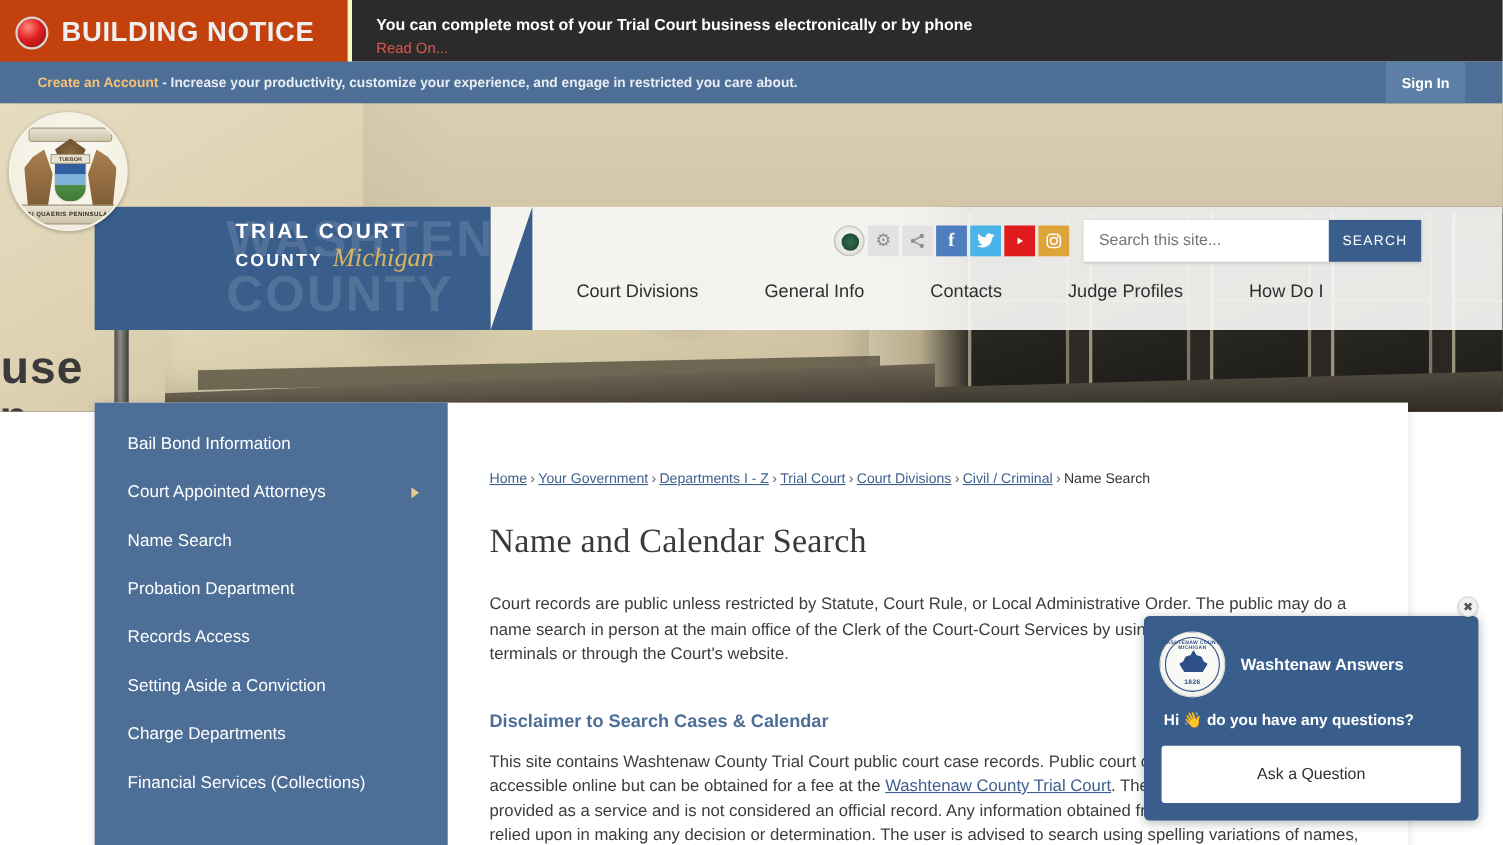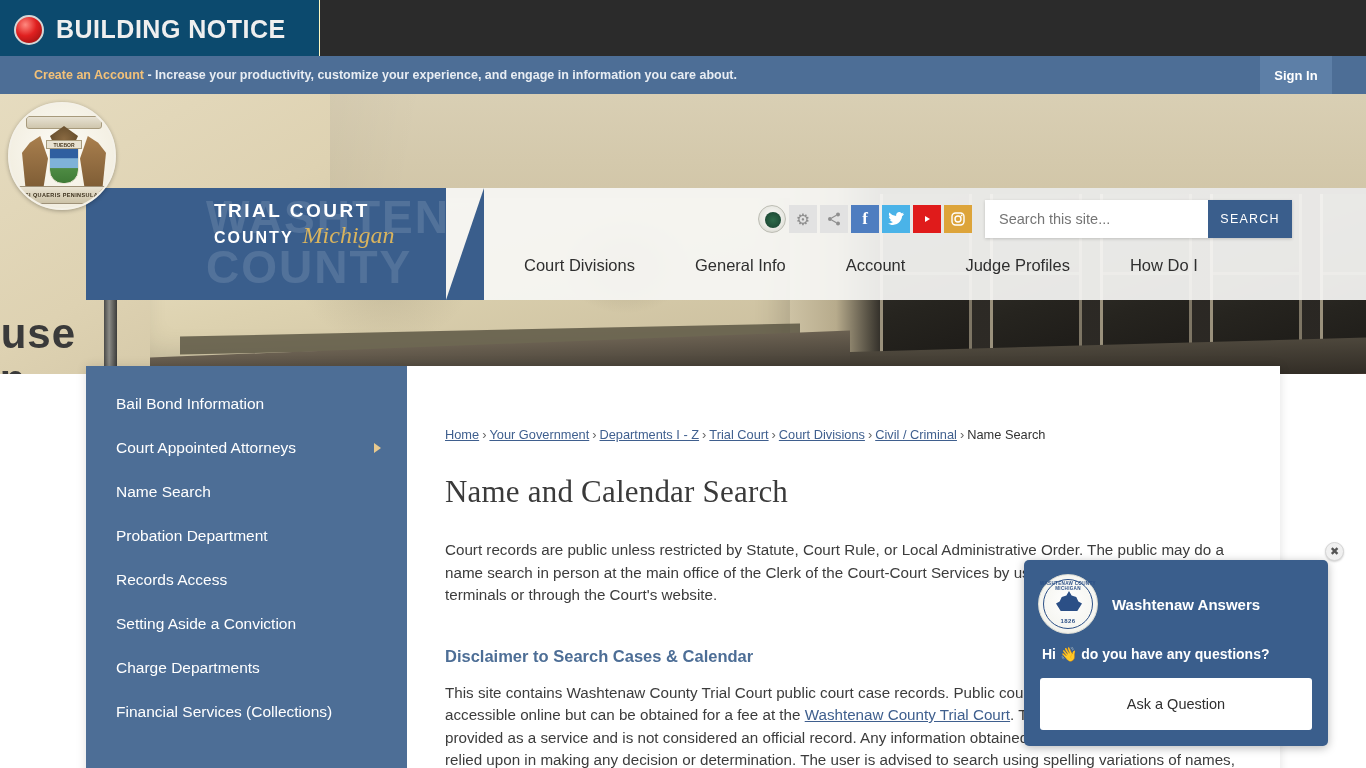--- a/index.html
+++ b/index.html
@@ -14,22 +14,22 @@
   .alert-bar {
     position: absolute; left: 0; top: 0;
     width: 1366px; height: 56px;
     background: #2b2b2b;
     display: flex; align-items: stretch;
   }
   .alert-left {
     width: 320px; height: 59px;
     display: flex; align-items: center;
     padding-left: 14px;
-    border-right: 1px solid #fef9c3;
-    background: #0c4a6e;
+    border-right: 4px solid #fef9c3;
+    background: #c2410c;
   }
   .alert-dot {
     width: 30px; height: 30px; border-radius: 50%;
     background: radial-gradient(circle at 36% 30%, #ff8a80 0%, #e02020 45%, #8d0d0d 100%);
     border: 2px solid #d6d6d6;
     flex: 0 0 auto;
   }
   .alert-title {
     color: #efefef; font-weight: bold; font-size: 25px;
     letter-spacing: 0.5px; margin-left: 12px;
@@ -326,21 +326,21 @@
   
   .chat-close {
     position: absolute; right: 22px; top: 542px;
     width: 19px; height: 19px; border-radius: 50%;
     background: #f0f0f0; border: 1px solid #d6d6d6;
     display: flex; align-items: center; justify-content: center;
     font-size: 11px; color: #555; cursor: pointer; z-index: 30;
     box-shadow: 0 1px 2px rgba(0,0,0,.18);
   }
   .chat-widget {
-    position: absolute; right: 38px; top: 560px;
+    position: absolute; right: 22px; top: 560px;
     width: 304px; background: #3a5e8c;
     border-radius: 5px; z-index: 29;
     box-shadow: 0 2px 10px rgba(0,0,0,.28);
     overflow: hidden;
   }
   .chat-head { display: flex; align-items: center; padding: 14px 16px 10px 14px; }
   .chat-seal {
     width: 60px; height: 60px; border-radius: 50%; flex: 0 0 auto;
     background: radial-gradient(circle at 50% 45%, #ffffff 0%, #f5f5f0 66%, #e2e2da 100%);
     position: relative; border: 1px solid #dcdcd4;
@@ -380,25 +380,29 @@
   }
 </style>
 </head>
 <body>
 
 <div class="alert-bar">
   <div class="alert-left">
     <div class="alert-dot"></div>
     <div class="alert-title">BUILDING NOTICE</div>
   </div>
+  <div class="alert-right">
+    <div class="alert-msg">You can complete most of your Trial Court business electronically or by phone</div>
+    <a class="alert-link">Read On...</a>
+  </div>
 </div>
 
 <div class="account-bar">
   <div class="account-text">
-    <span class="create">Create an Account</span><span> - Increase your productivity, customize your experience, and engage in information you care about.</span>
+    <span class="create">Create an Account</span><span> - Increase your productivity, customize your experience, and engage in restricted you care about.</span>
   </div>
   <button class="signin-btn">Sign In</button>
 </div>
 
 <div class="hero">
   <div class="hero-photo">
     <div class="sign-board">
       <div class="sign-txt sign-t1">ouse</div>
       <div class="sign-txt sign-t2">on</div>
 
@@ -436,21 +440,21 @@
     <div class="seal-eagle"></div>
     <div class="seal-shield"></div>
     <div class="seal-band">TUEBOR</div>
     <div class="seal-bottom">SI QUAERIS PENINSULAM AMOENAM CIRCUMSPICE</div>
   </div>
 
   <div class="nav-strip">
     <div class="nav-row">
       <div class="nav-item">Court Divisions</div>
       <div class="nav-item">General Info</div>
-      <div class="nav-item">Account</div>
+      <div class="nav-item">Contacts</div>
       <div class="nav-item">Judge Profiles</div>
       <div class="nav-item">How Do I</div>
     </div>
   </div>
 
   <div class="util-row">
     <div class="util-ico ico-seal"></div>
     <div class="util-ico ico-gear">⚙</div>
     <div class="util-ico ico-share">
       <svg width="14" height="14" viewBox="0 0 14 14" aria-hidden="true">

